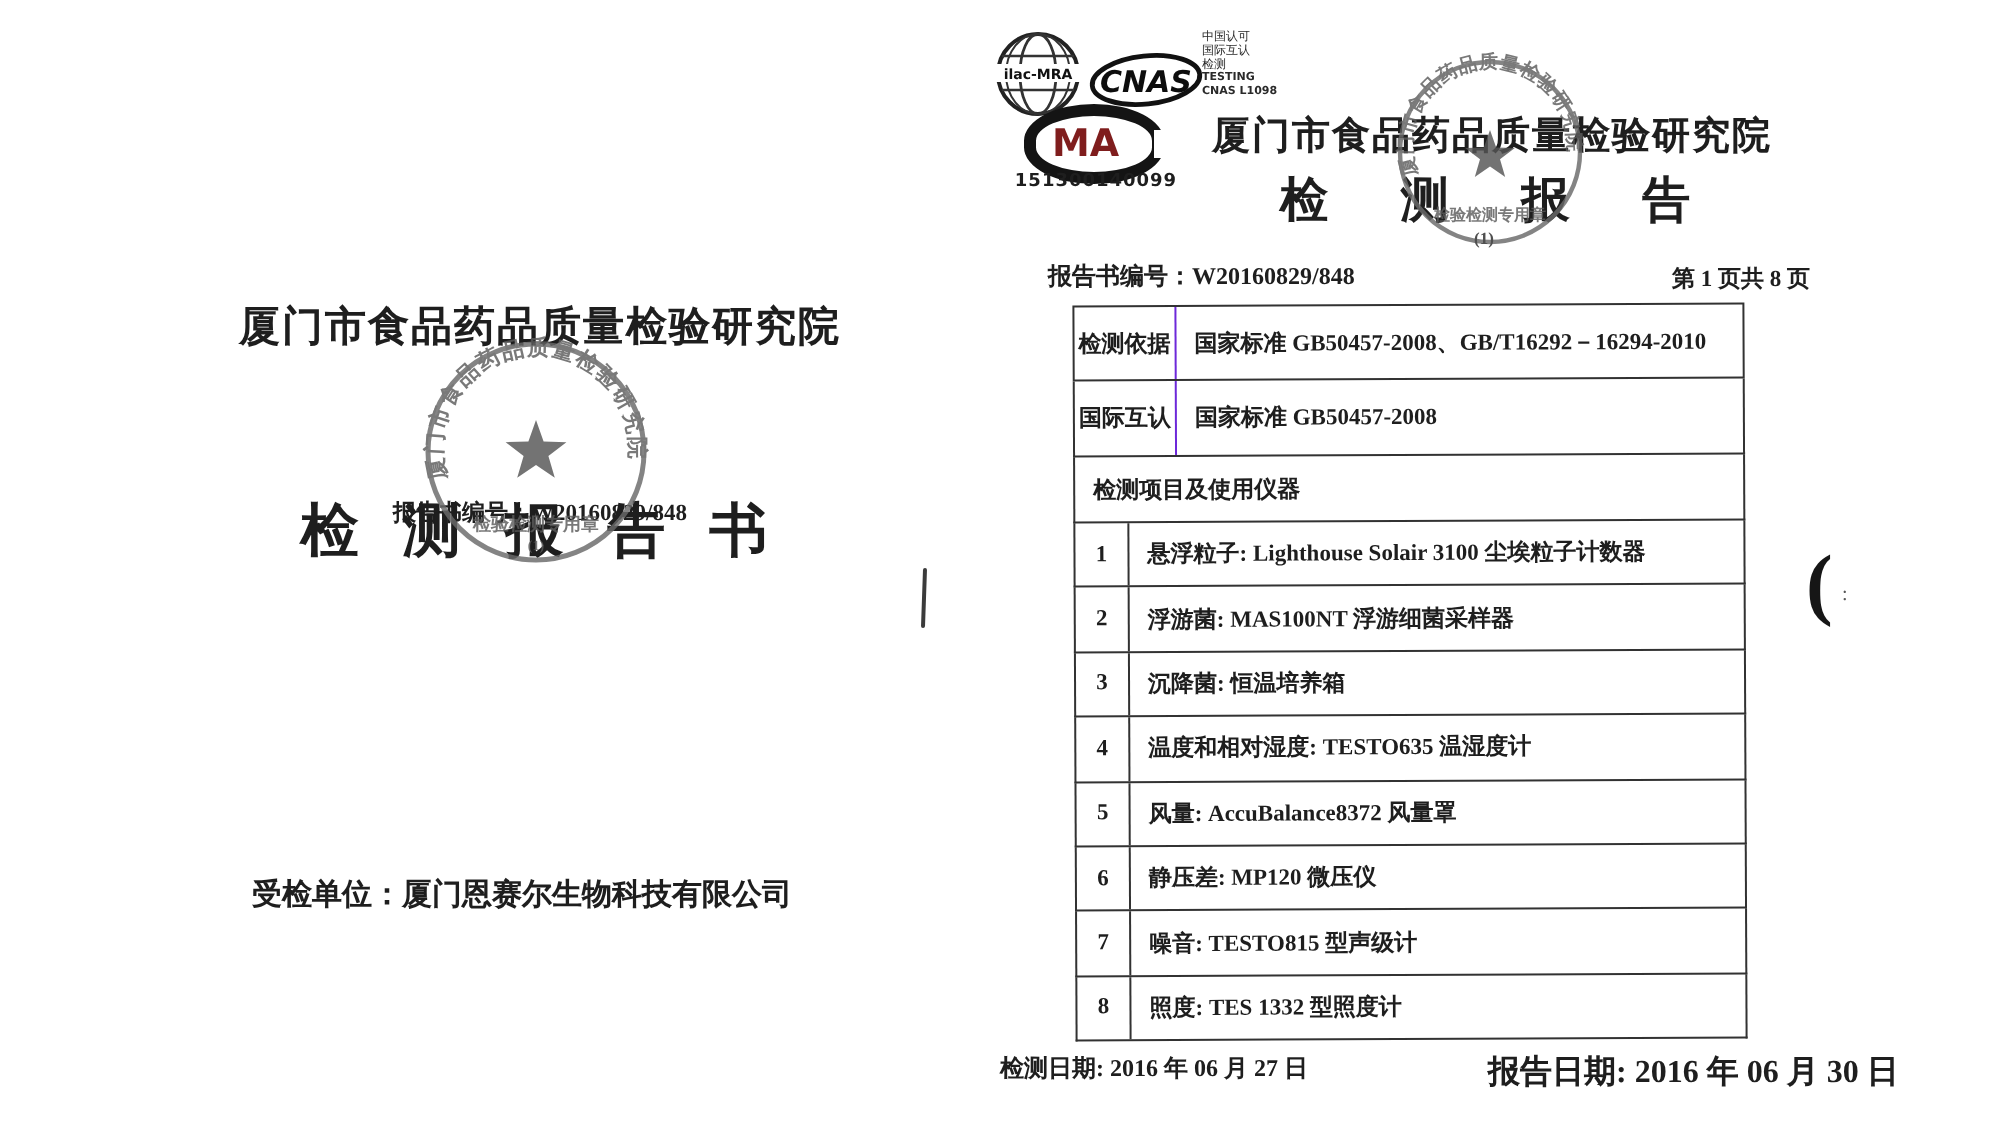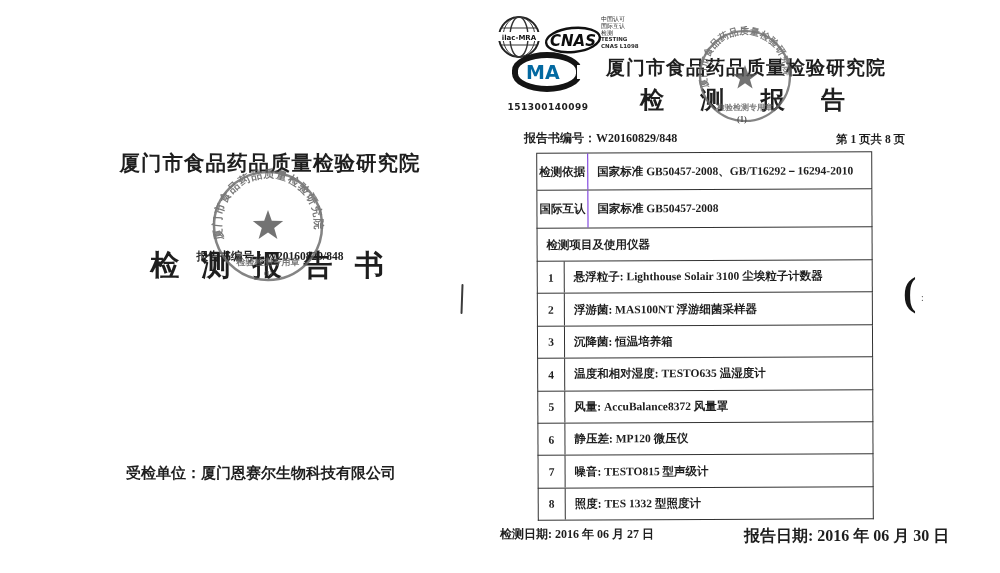--- a/index.html
+++ b/index.html
@@ -9,41 +9,41 @@
   }
   .abs{position:absolute;}
   .ctr{text-align:center;}
 
   
   .lp-institute{left:118px;top:149px;width:304px;font-size:20.5px;letter-spacing:1px;
     font-family:"DejaVu Sans","Liberation Sans",sans-serif;font-weight:700;}
   .lp-title{left:118px;top:203px;width:304px;font-size:29px;font-weight:700;letter-spacing:6px;
     font-family:"DejaVu Sans","Liberation Sans",sans-serif;margin-top:43px;}
   .lp-reportno{left:118px;top:249px;width:304px;font-size:11.5px;font-weight:700;}
-  .lp-unit{left:126px;top:464px;font-size:15px;font-weight:700;
+  .lp-unit{left:126px;top:438px;font-size:15px;font-weight:700;
     font-family:"DejaVu Sans","Liberation Sans",sans-serif;}
   .stamp{opacity:.82;}
   .stamp text{fill:#5c5c5c;font-weight:700;}
   .stamp circle{fill:none;stroke:#6a6a6a;}
   .stamp polygon{fill:#555;}
 
   
   .ilac{left:496px;top:14px;}
   .cnas{left:544px;top:22px;}
   .cert-text{left:601px;top:16px;width:46px;font-family:"DejaVu Sans",sans-serif;
     font-size:6px;line-height:6.8px;color:#2a2a2a;}
   .cert-text .cl{white-space:nowrap;}
   .cert-text .cl.en{font-weight:700;font-size:5.5px;}
   .cma{left:512px;top:52px;width:70px;height:40px;}
   .cma-oval{position:absolute;left:0;top:0;width:58px;height:28px;border:6px solid #141414;
     border-radius:50%/46%;}
   .cma-gap{position:absolute;right:-3px;top:13px;width:8px;height:14px;background:#fff;}
   .cma-ma{position:absolute;left:14px;top:9px;font-family:"DejaVu Sans",sans-serif;
-    font-weight:800;font-size:19px;letter-spacing:0px;color:#0369a1;}
-  .cma-num{left:506px;top:102px;width:84px;text-align:center;font-size:9px;font-weight:700;
+    font-weight:800;font-size:19px;letter-spacing:0px;color:#7f1d1d;}
+  .cma-num{left:506px;top:86px;width:84px;text-align:center;font-size:9px;font-weight:700;
     font-family:"DejaVu Sans",sans-serif;letter-spacing:.5px;}
   .rp-institute{left:606px;top:55px;font-size:19px;font-weight:700;letter-spacing:1px;
     font-family:"DejaVu Sans","Liberation Sans",sans-serif;}
   .rp-title{left:640px;top:84px;font-size:24px;font-weight:700;letter-spacing:14px;
     font-family:"DejaVu Sans","Liberation Sans",sans-serif;}
   .rp-stamp-num{left:737px;top:114px;font-size:8.5px;color:#4f4f4f;font-weight:700;}
   .rp-reportno{left:524px;top:130px;font-size:12px;font-weight:700;}
   .rp-pageinfo{left:836px;top:132px;font-size:11.5px;font-weight:700;}
 
   

